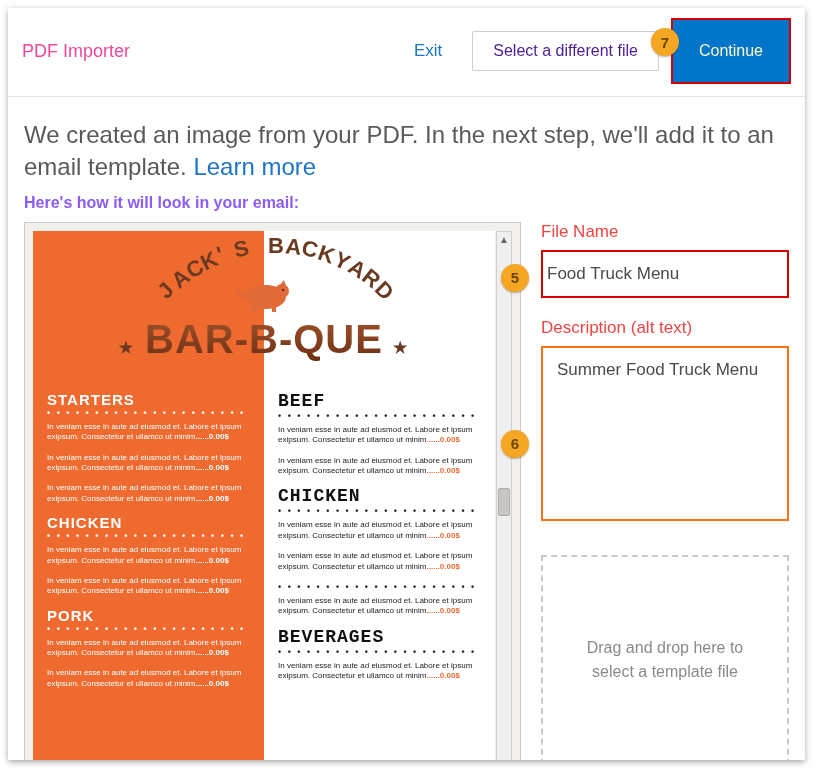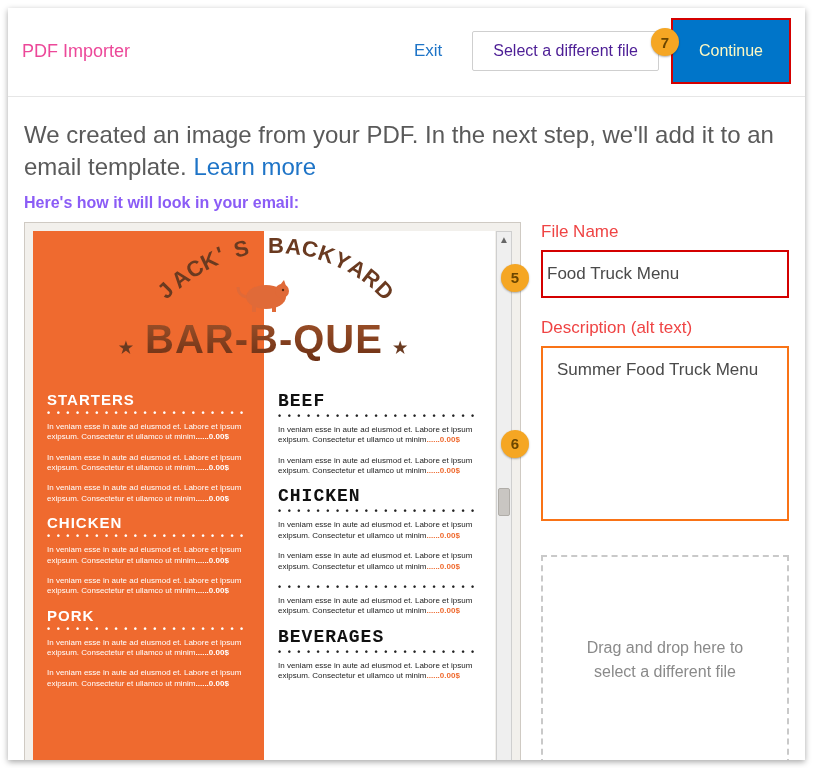--- a/index.html
+++ b/index.html
@@ -330,18 +330,18 @@
           <input class="text-input" value="Food Truck Menu" style="">
         </div>
 
         <div class="lbl" style="margin-top:20px">Description (alt text)</div>
         <div class="field-wrap">
           <span class="badge badge-6">6</span>
           <textarea class="text-area" style="">Summer Food Truck Menu</textarea>
         </div>
 
         <div class="drop">
-          <span>Drag and drop here to select a different file</span>
+          <span>Drag and drop here to select a template file</span>
         </div>
       </div>
     </div>
   </div>
 </div>
 
 </body></html>

